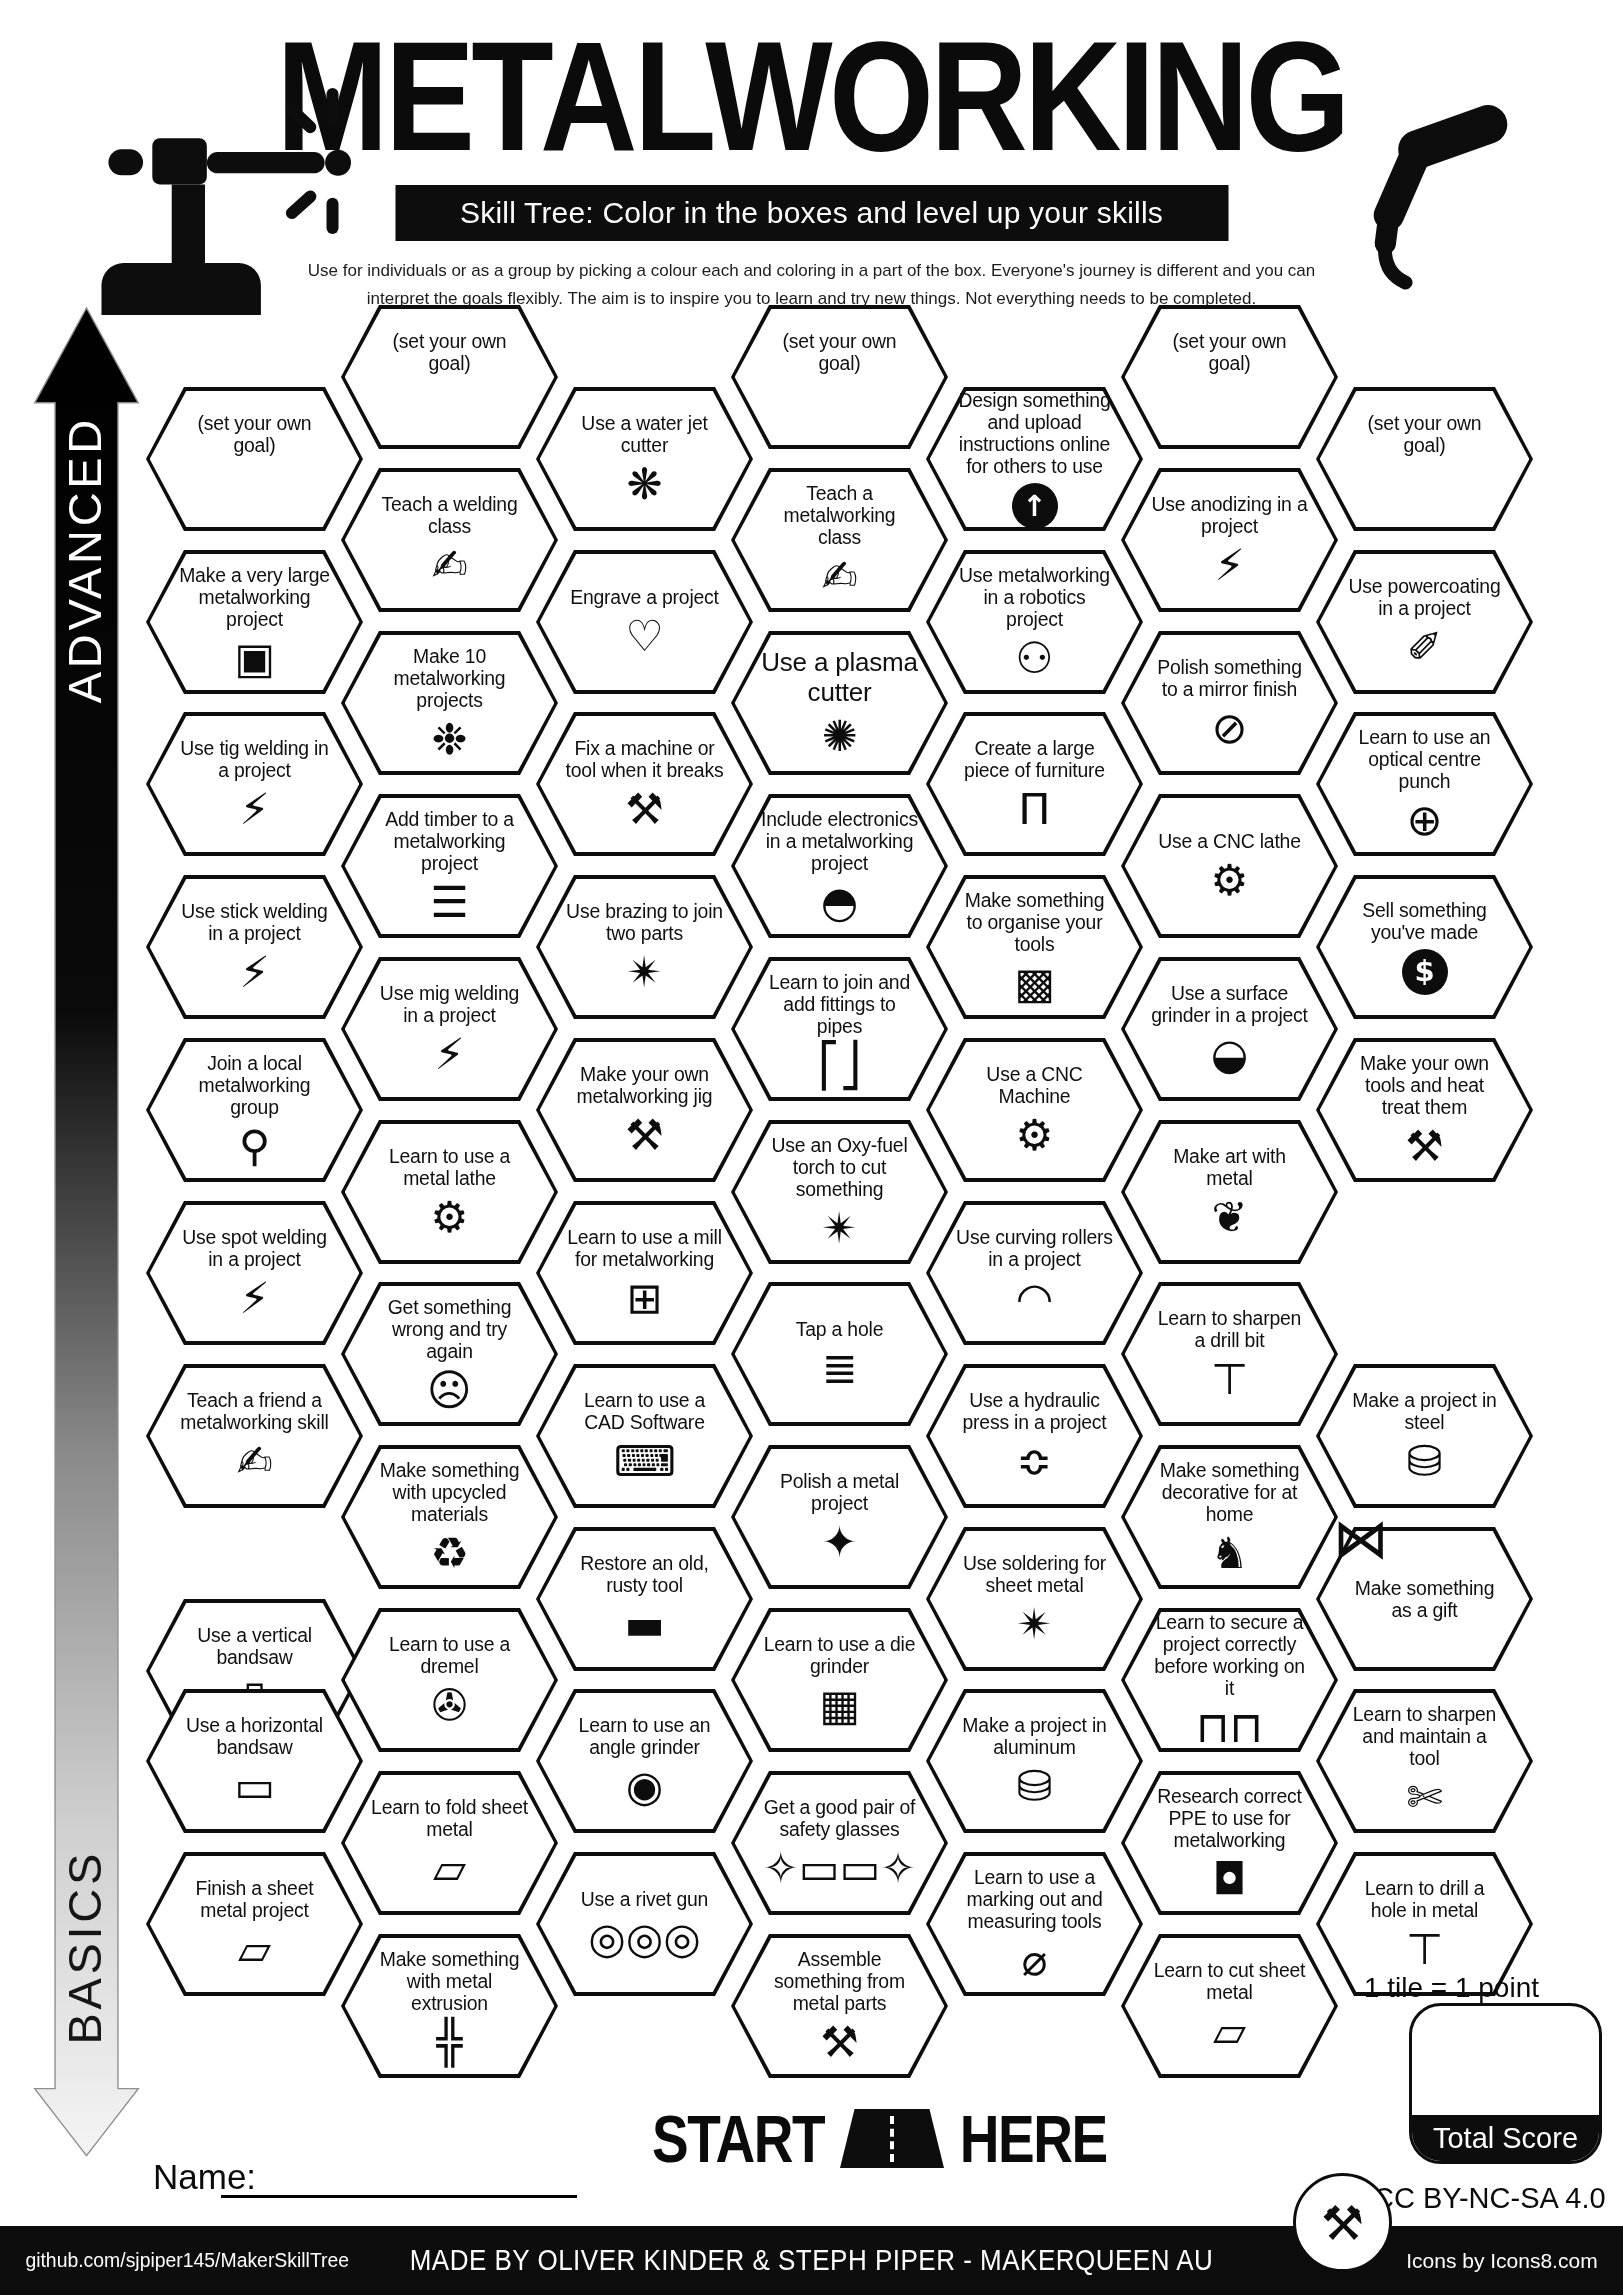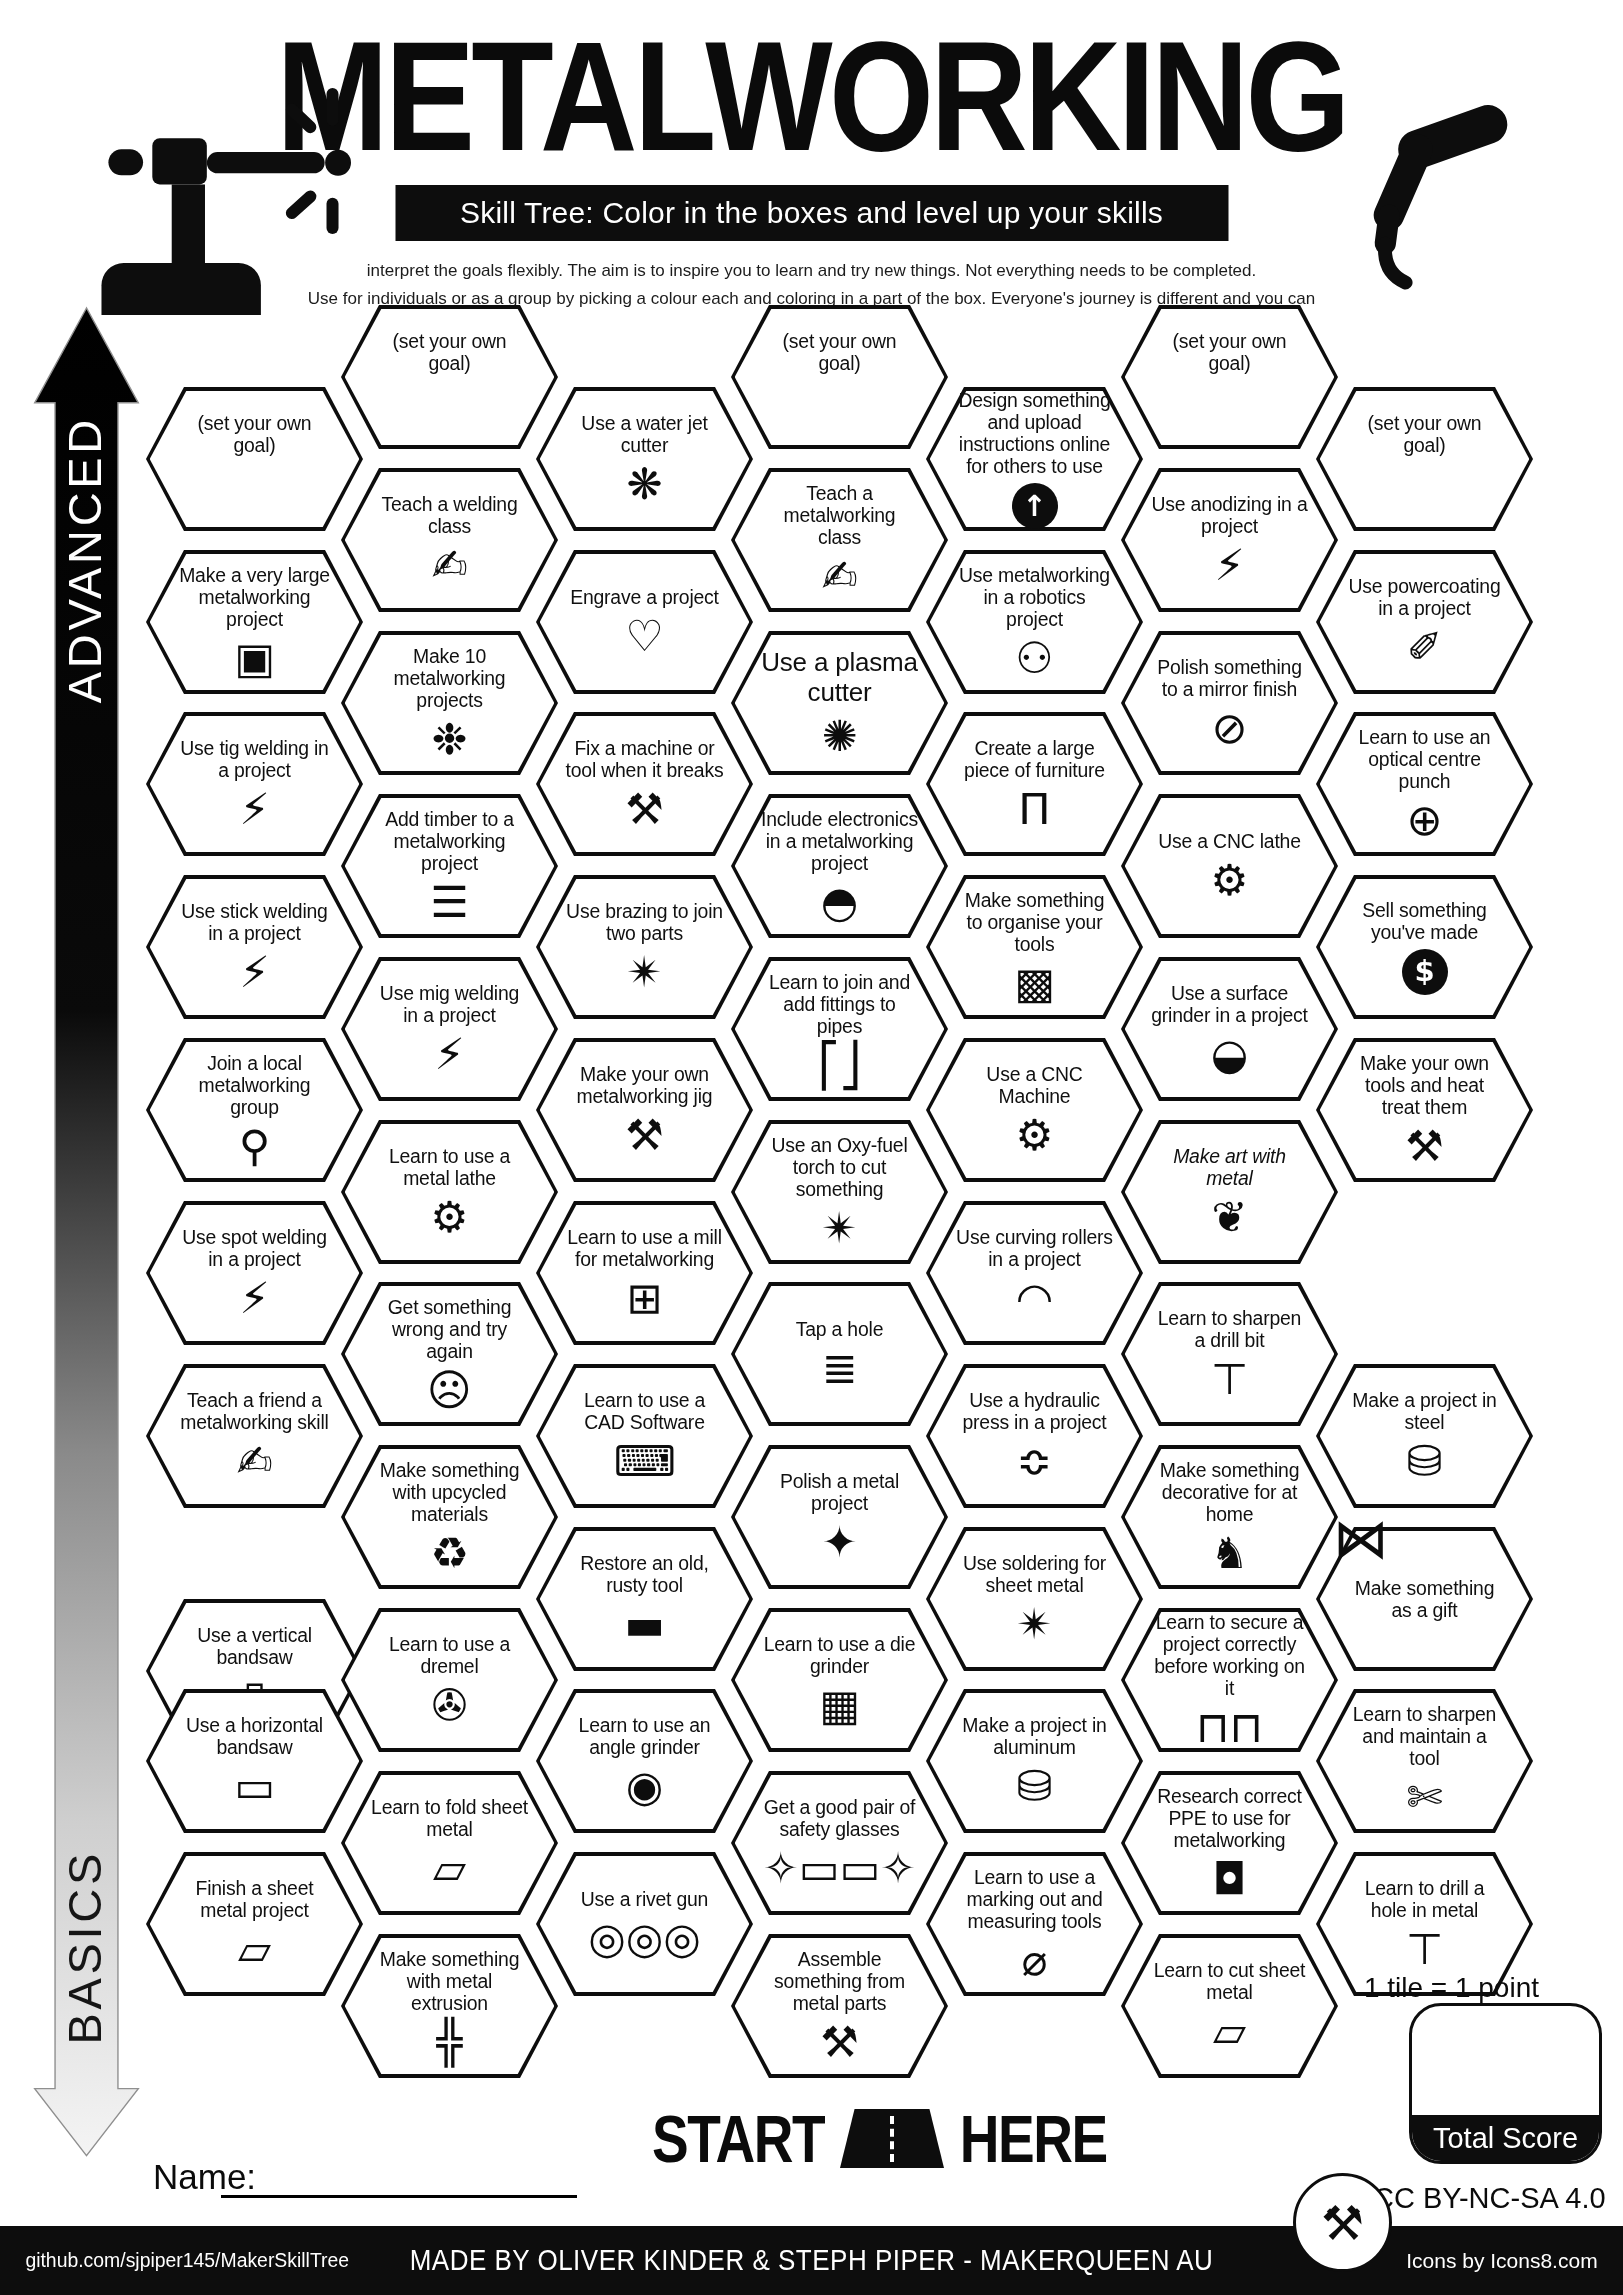--- a/index.html
+++ b/index.html
@@ -76,22 +76,22 @@
 </head>
 <body>
 
 <div class="title">METALWORKING</div>
 
 <div class="subtitle-bar">
   <span>Skill Tree:  Color in the boxes and level up your skills</span>
 </div>
 
 <div class="descr">
+  <div>Use for individuals or as a group by picking a colour each and coloring in a part of the box.  Everyone's journey is different and you can</div>
   <div>interpret the goals flexibly.  The aim is to inspire you to learn and try new things. Not everything needs to be completed.</div>
-  <div>Use for individuals or as a group by picking a colour each and coloring in a part of the box.  Everyone's journey is different and you can</div>
 </div>
 
 <svg class="corner-art" style="left:83px;top:65px;" width="268" height="250" viewBox="0 0 580 540">
   <g fill="#0d0d0d" stroke="none">
     <rect x="55" y="182" width="75" height="56" rx="28"></rect>
     <rect x="150" y="158" width="118" height="100" rx="16"></rect>
     <rect x="268" y="188" width="255" height="46" rx="23"></rect>
     <rect x="192" y="258" width="72" height="235"></rect>
     <rect x="40" y="428" width="345" height="250" rx="48"></rect>
     <circle cx="552" cy="211" r="28"></circle>
@@ -574,21 +574,21 @@
       </div>
     </div>
     <div class="hex" style="left: 1121px; top: 957px;">
       <div class="hex-b"></div>
       <div class="hex-i"></div>
       <div class="hex-c">
         <div class="label">Use a surface grinder in a project</div>
         <span class="icon">◒</span>
       </div>
     </div>
-    <div class="hex" style="left: 1121px; top: 1120px; font-style: italic;">
+    <div class="hex" style="left: 1121px; top: 1120px;">
       <div class="hex-b"></div>
       <div class="hex-i"></div>
       <div class="hex-c">
         <div class="label">Make art with metal</div>
         <span class="icon">❦</span>
       </div>
     </div>
     <div class="hex" style="left: 1121px; top: 1282px;">
       <div class="hex-b"></div>
       <div class="hex-i"></div>

